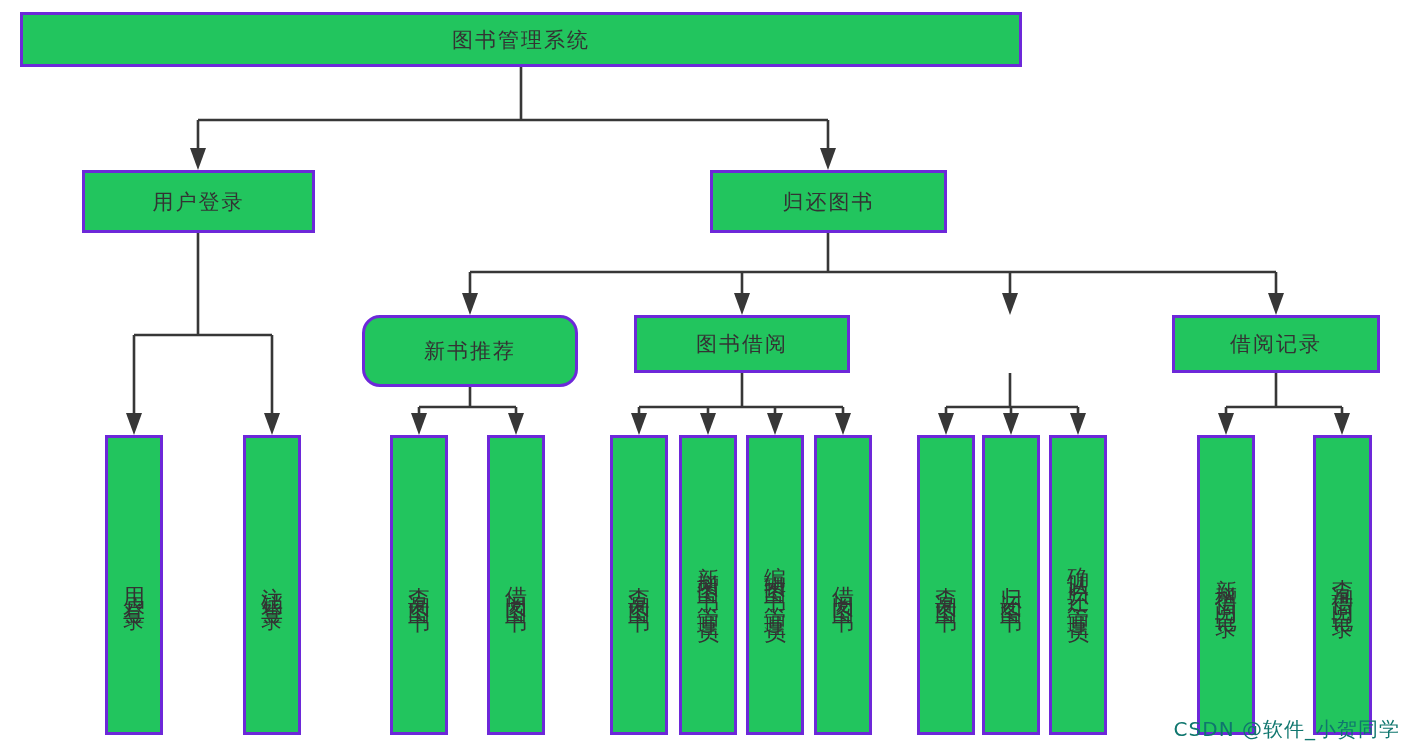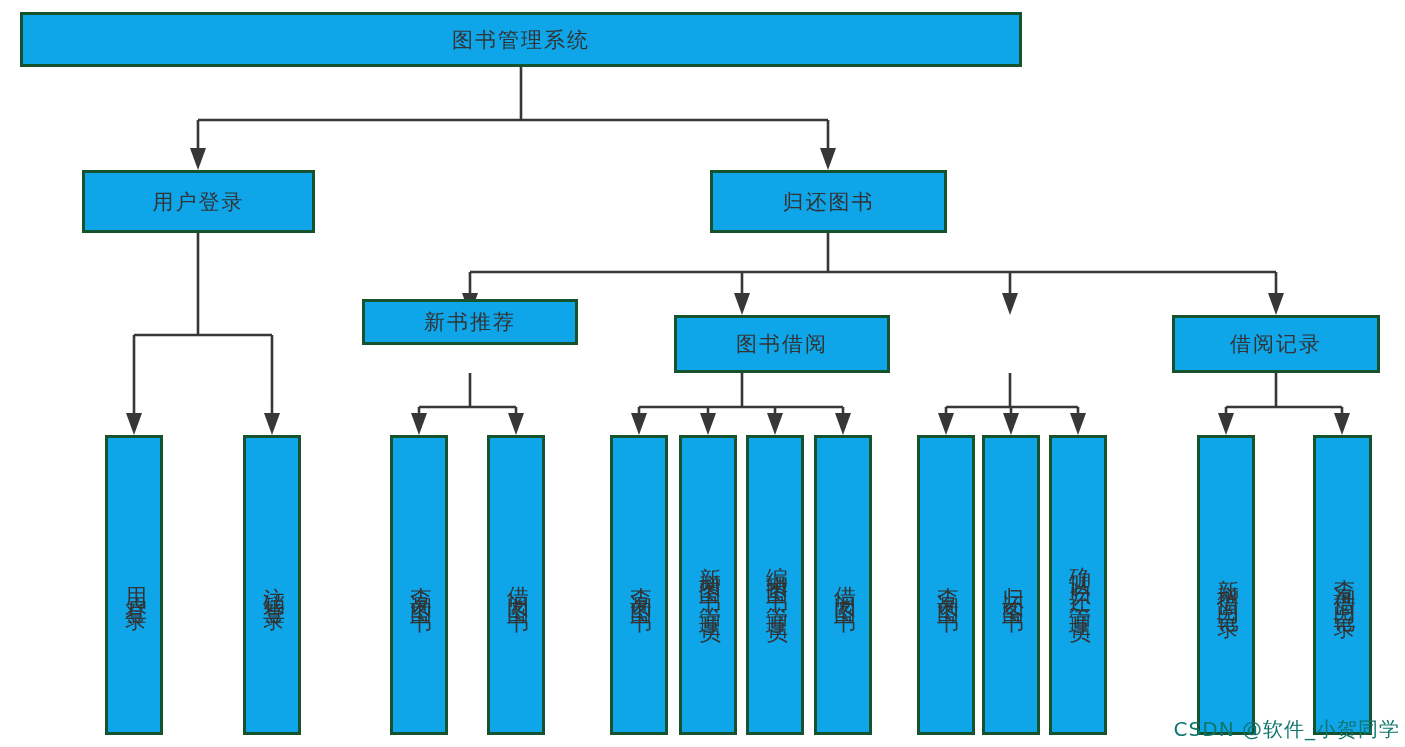--- a/index.html
+++ b/index.html
@@ -18,31 +18,30 @@
   .connectors {
     position: absolute;
     left: 0; top: 0;
     width: 1405px;
     height: 747px;
     z-index: 1;
   }
   .node {
     position: absolute;
     box-sizing: border-box;
-    border: 3px solid #14532d;
-    background: #0ea5e9;
+    border: 3px solid #6d28d9;
+    background: #22c55e;
     display: flex;
     align-items: center;
     justify-content: center;
     color: #333333;
     font-size: 21px;
     letter-spacing: 2px;
     z-index: 2;
     white-space: nowrap;
-    font-family: Liberation Mono, monospace;
   }
   .leaf {
     writing-mode: vertical-rl;
     text-orientation: mixed;
     font-size: 22px;
     letter-spacing: 8px;
     white-space: normal;
     line-height: 1;
   }
   .watermark {
@@ -81,22 +80,22 @@
       <polygon points="1070,413 1086,413 1078,435" fill="#373737"></polygon>
       <polygon points="1218,413 1234,413 1226,435" fill="#373737"></polygon>
       <polygon points="1334,413 1350,413 1342,435" fill="#373737"></polygon>
     </svg>
 
   <div class="node" style="left:20px; top:12px; width:1002px; height:55px;">图书管理系统</div>
 
   <div class="node" style="left:82px; top:170px; width:233px; height:63px;">用户登录</div>
   <div class="node" style="left:710px; top:170px; width:237px; height:63px;">归还图书</div>
 
-  <div class="node" style="left:362px; top:299px; width:216px; height:46px;">新书推荐</div>
-  <div class="node" style="left:634px; top:315px; width:216px; height:58px;margin-left:40px;">图书借阅</div>
+  <div class="node" style="left:362px; top:315px; width:216px; height:72px;border-radius:18px;">新书推荐</div>
+  <div class="node" style="left:634px; top:315px; width:216px; height:58px;">图书借阅</div>
   <div class="node" style="left:1172px; top:315px; width:208px; height:58px;">借阅记录</div>
 
   <div class="node leaf" style="left:105px; top:435px; width:58px; height:300px;">用户登录</div>
   <div class="node leaf" style="left:243px; top:435px; width:58px; height:300px;">注销登录</div>
 
   <div class="node leaf" style="left:390px; top:435px; width:58px; height:300px;">查询图书</div>
   <div class="node leaf" style="left:487px; top:435px; width:58px; height:300px;">借阅图书</div>
 
   <div class="node leaf" style="left:610px; top:435px; width:58px; height:300px;">查询图书</div>
   <div class="node leaf" style="left:679px; top:435px; width:58px; height:300px;">新增图书（管理员）</div>

